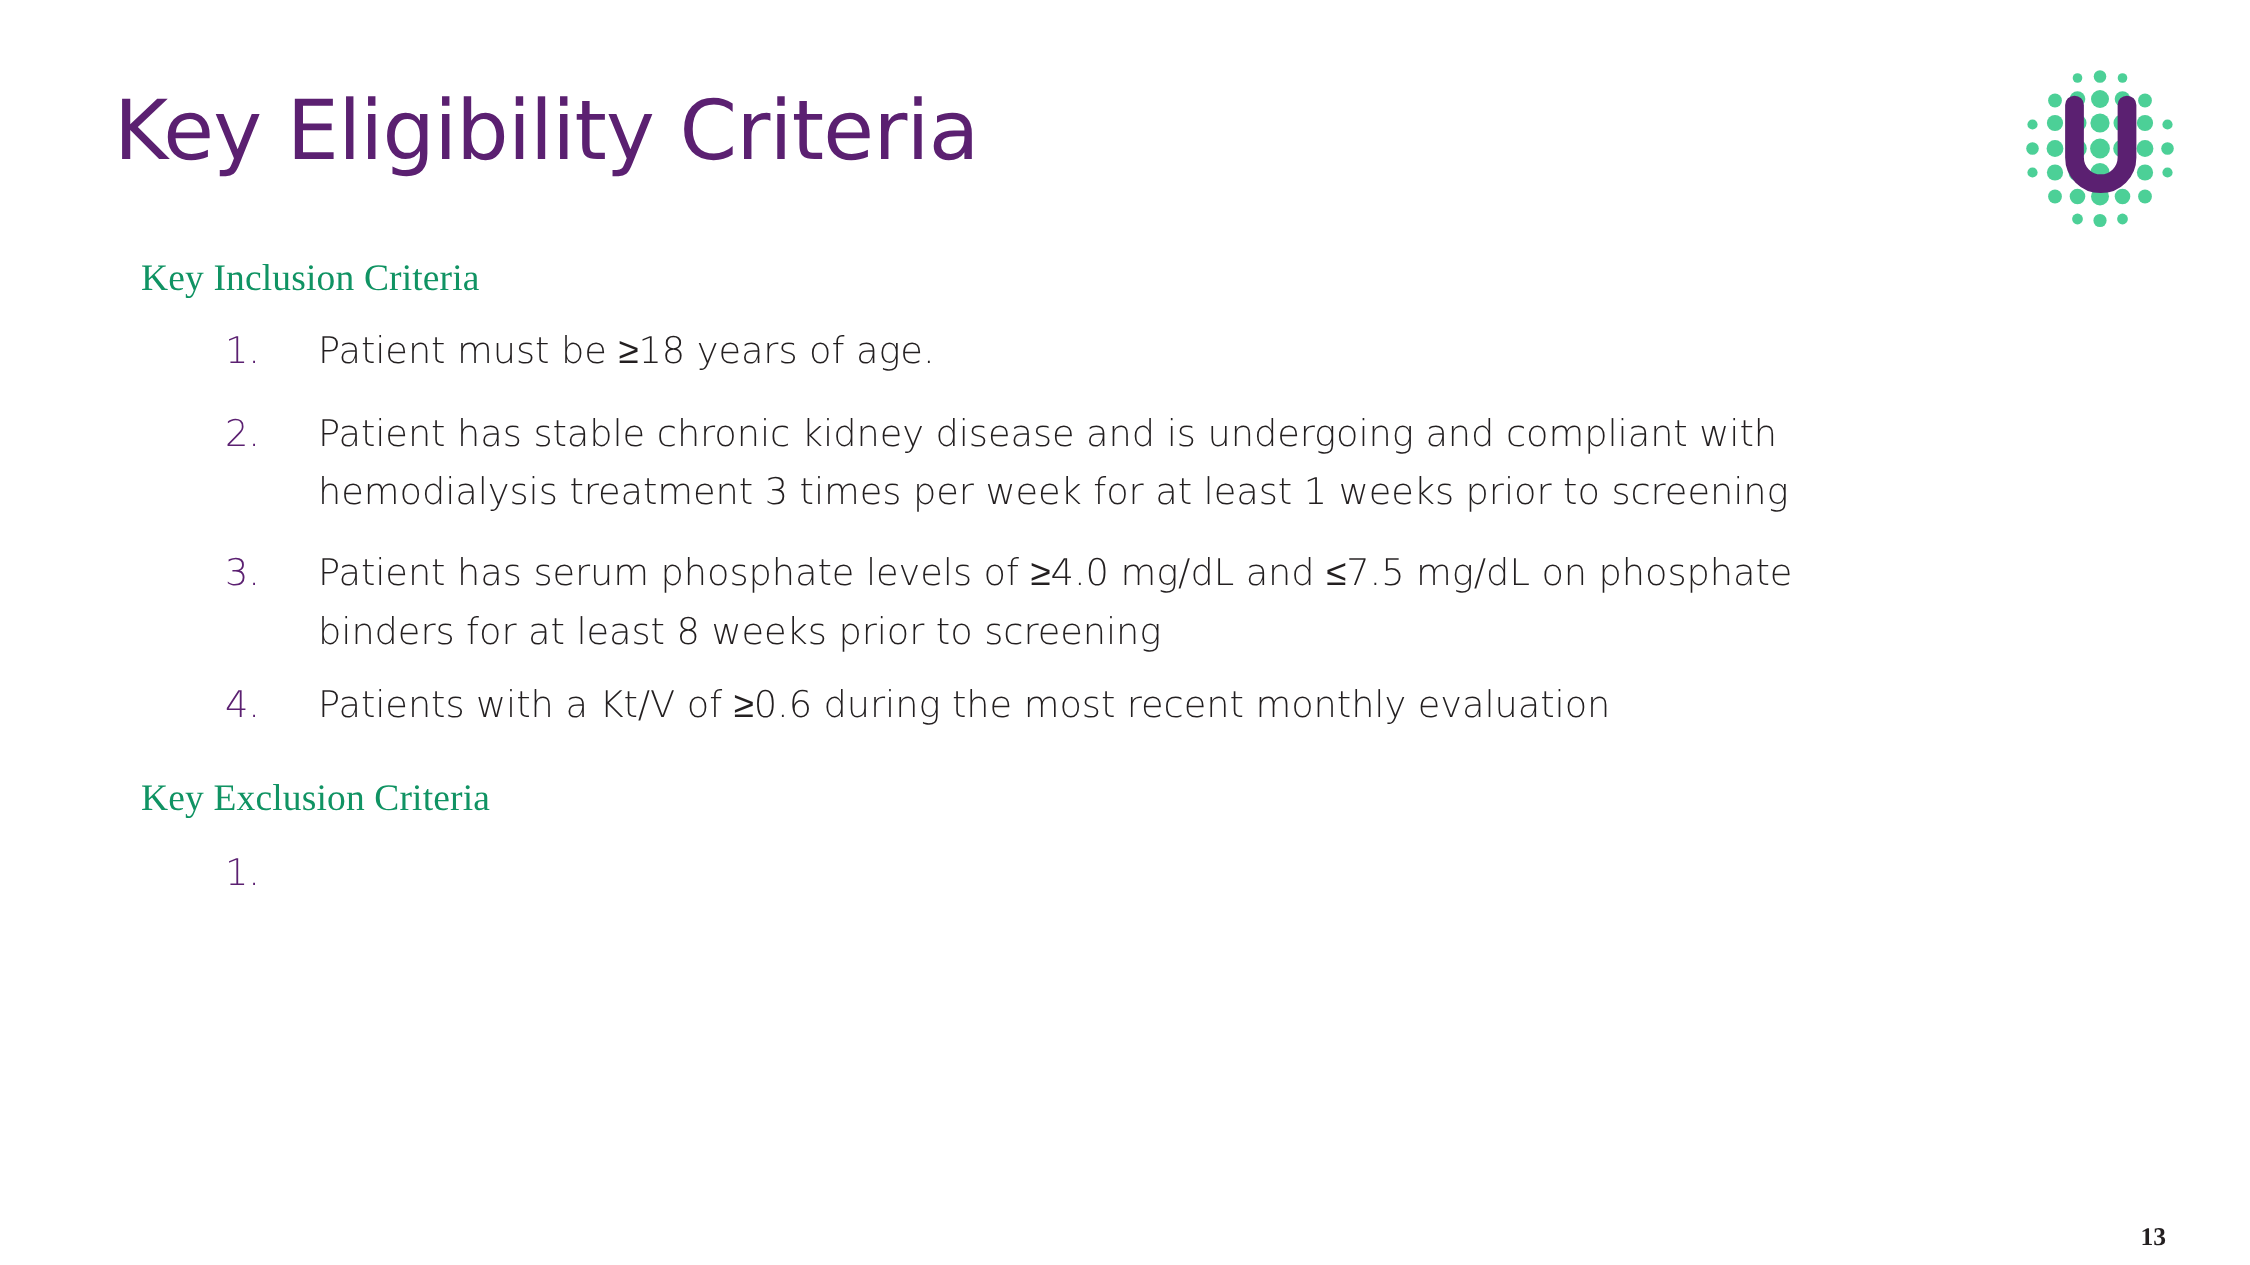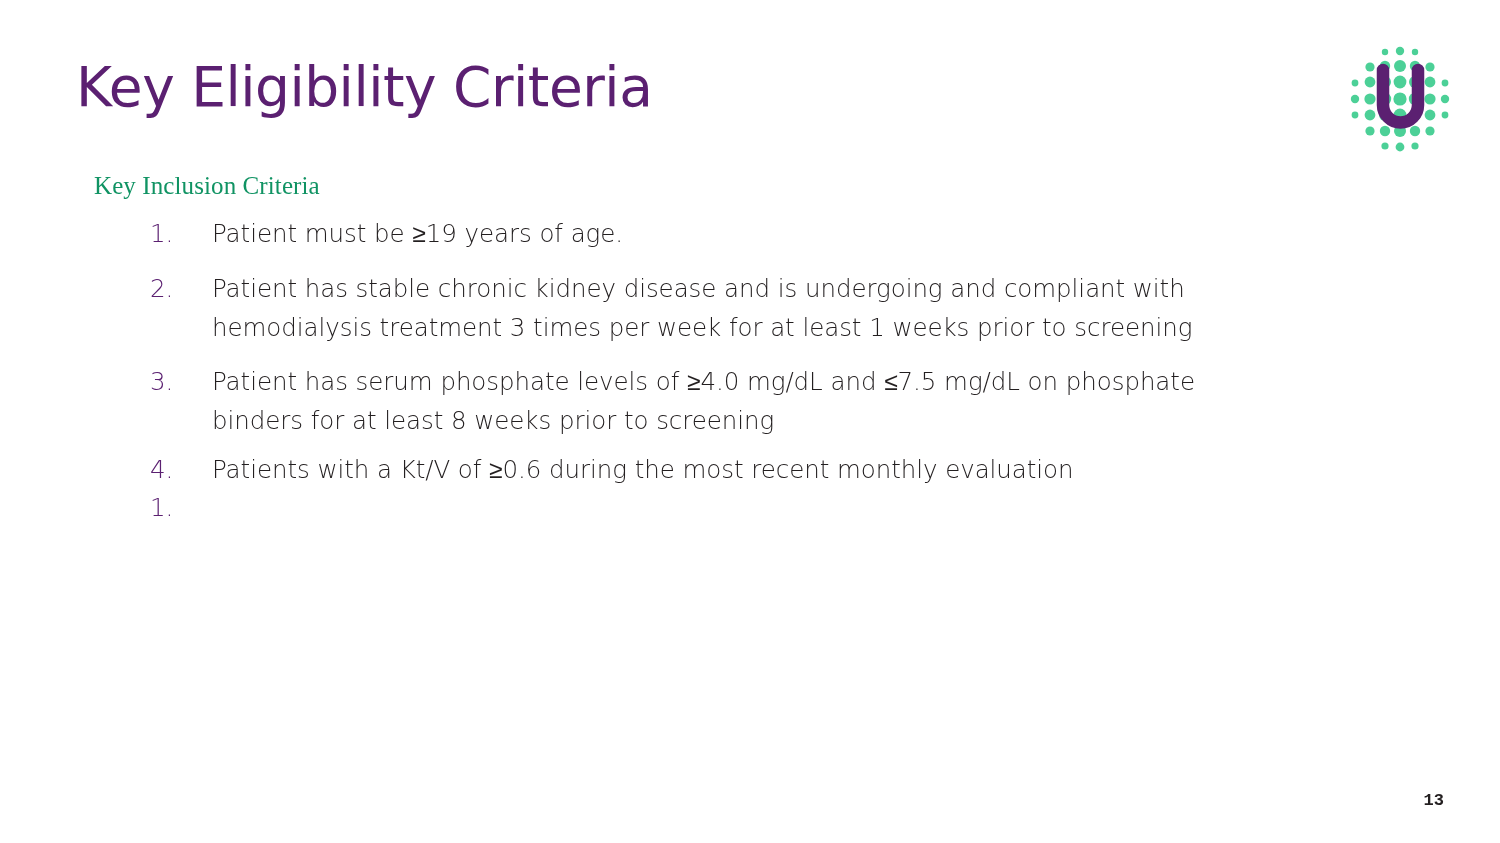--- a/index.html
+++ b/index.html
@@ -91,22 +91,22 @@
     color: #5b2071;
     font-weight: 300;
     font-size: 24.5px;
   }
   ol.criteria li.tight { margin-bottom: 10px; }
 
   
   .page-number {
     position: absolute;
     right: 56px;
-    bottom: 33px;
-    font-family: Liberation Mono, monospace;
+    bottom: 8px;
+    font-family: Liberation Serif, serif;
     font-size: 17px;
     font-weight: 700;
     color: #231f20;
   }
 </style>
 </head>
 <body>
 
 <div class="slide">
 
@@ -165,38 +165,39 @@
     </svg>
   </div>
 
   <div class="content">
 
     <div class="section">
       <div class="section-heading">Key Inclusion Criteria</div>
       <ol class="criteria">
         <li>
           <span class="num">1.</span>
-          <span>Patient must be ≥19 years of age.</span>
+          <span>Patient must be ≥18 years of age.</span>
         </li>
         <li>
           <span class="num">2.</span>
           <span>Patient has stable chronic kidney disease and is undergoing and compliant with hemodialysis treatment 3 times per week for at least 1 weeks prior to screening</span>
         </li>
         <li class="tight">
           <span class="num">3.</span>
           <span>Patient has serum phosphate levels of ≥4.0 mg/dL and ≤7.5 mg/dL on phosphate binders for at least 8 weeks prior to screening</span>
         </li>
         <li>
           <span class="num">4.</span>
           <span>Patients with a Kt/V of ≥0.6 during the most recent monthly evaluation</span>
         </li>
       </ol>
     </div>
 
     <div class="section">
+      <div class="section-heading exclusion">Key Exclusion Criteria</div>
       <ol class="criteria">
         <li>
           <span class="num">1.</span>
         </li>
       </ol>
     </div>
 
   </div>
 
   <div class="page-number">13</div>

